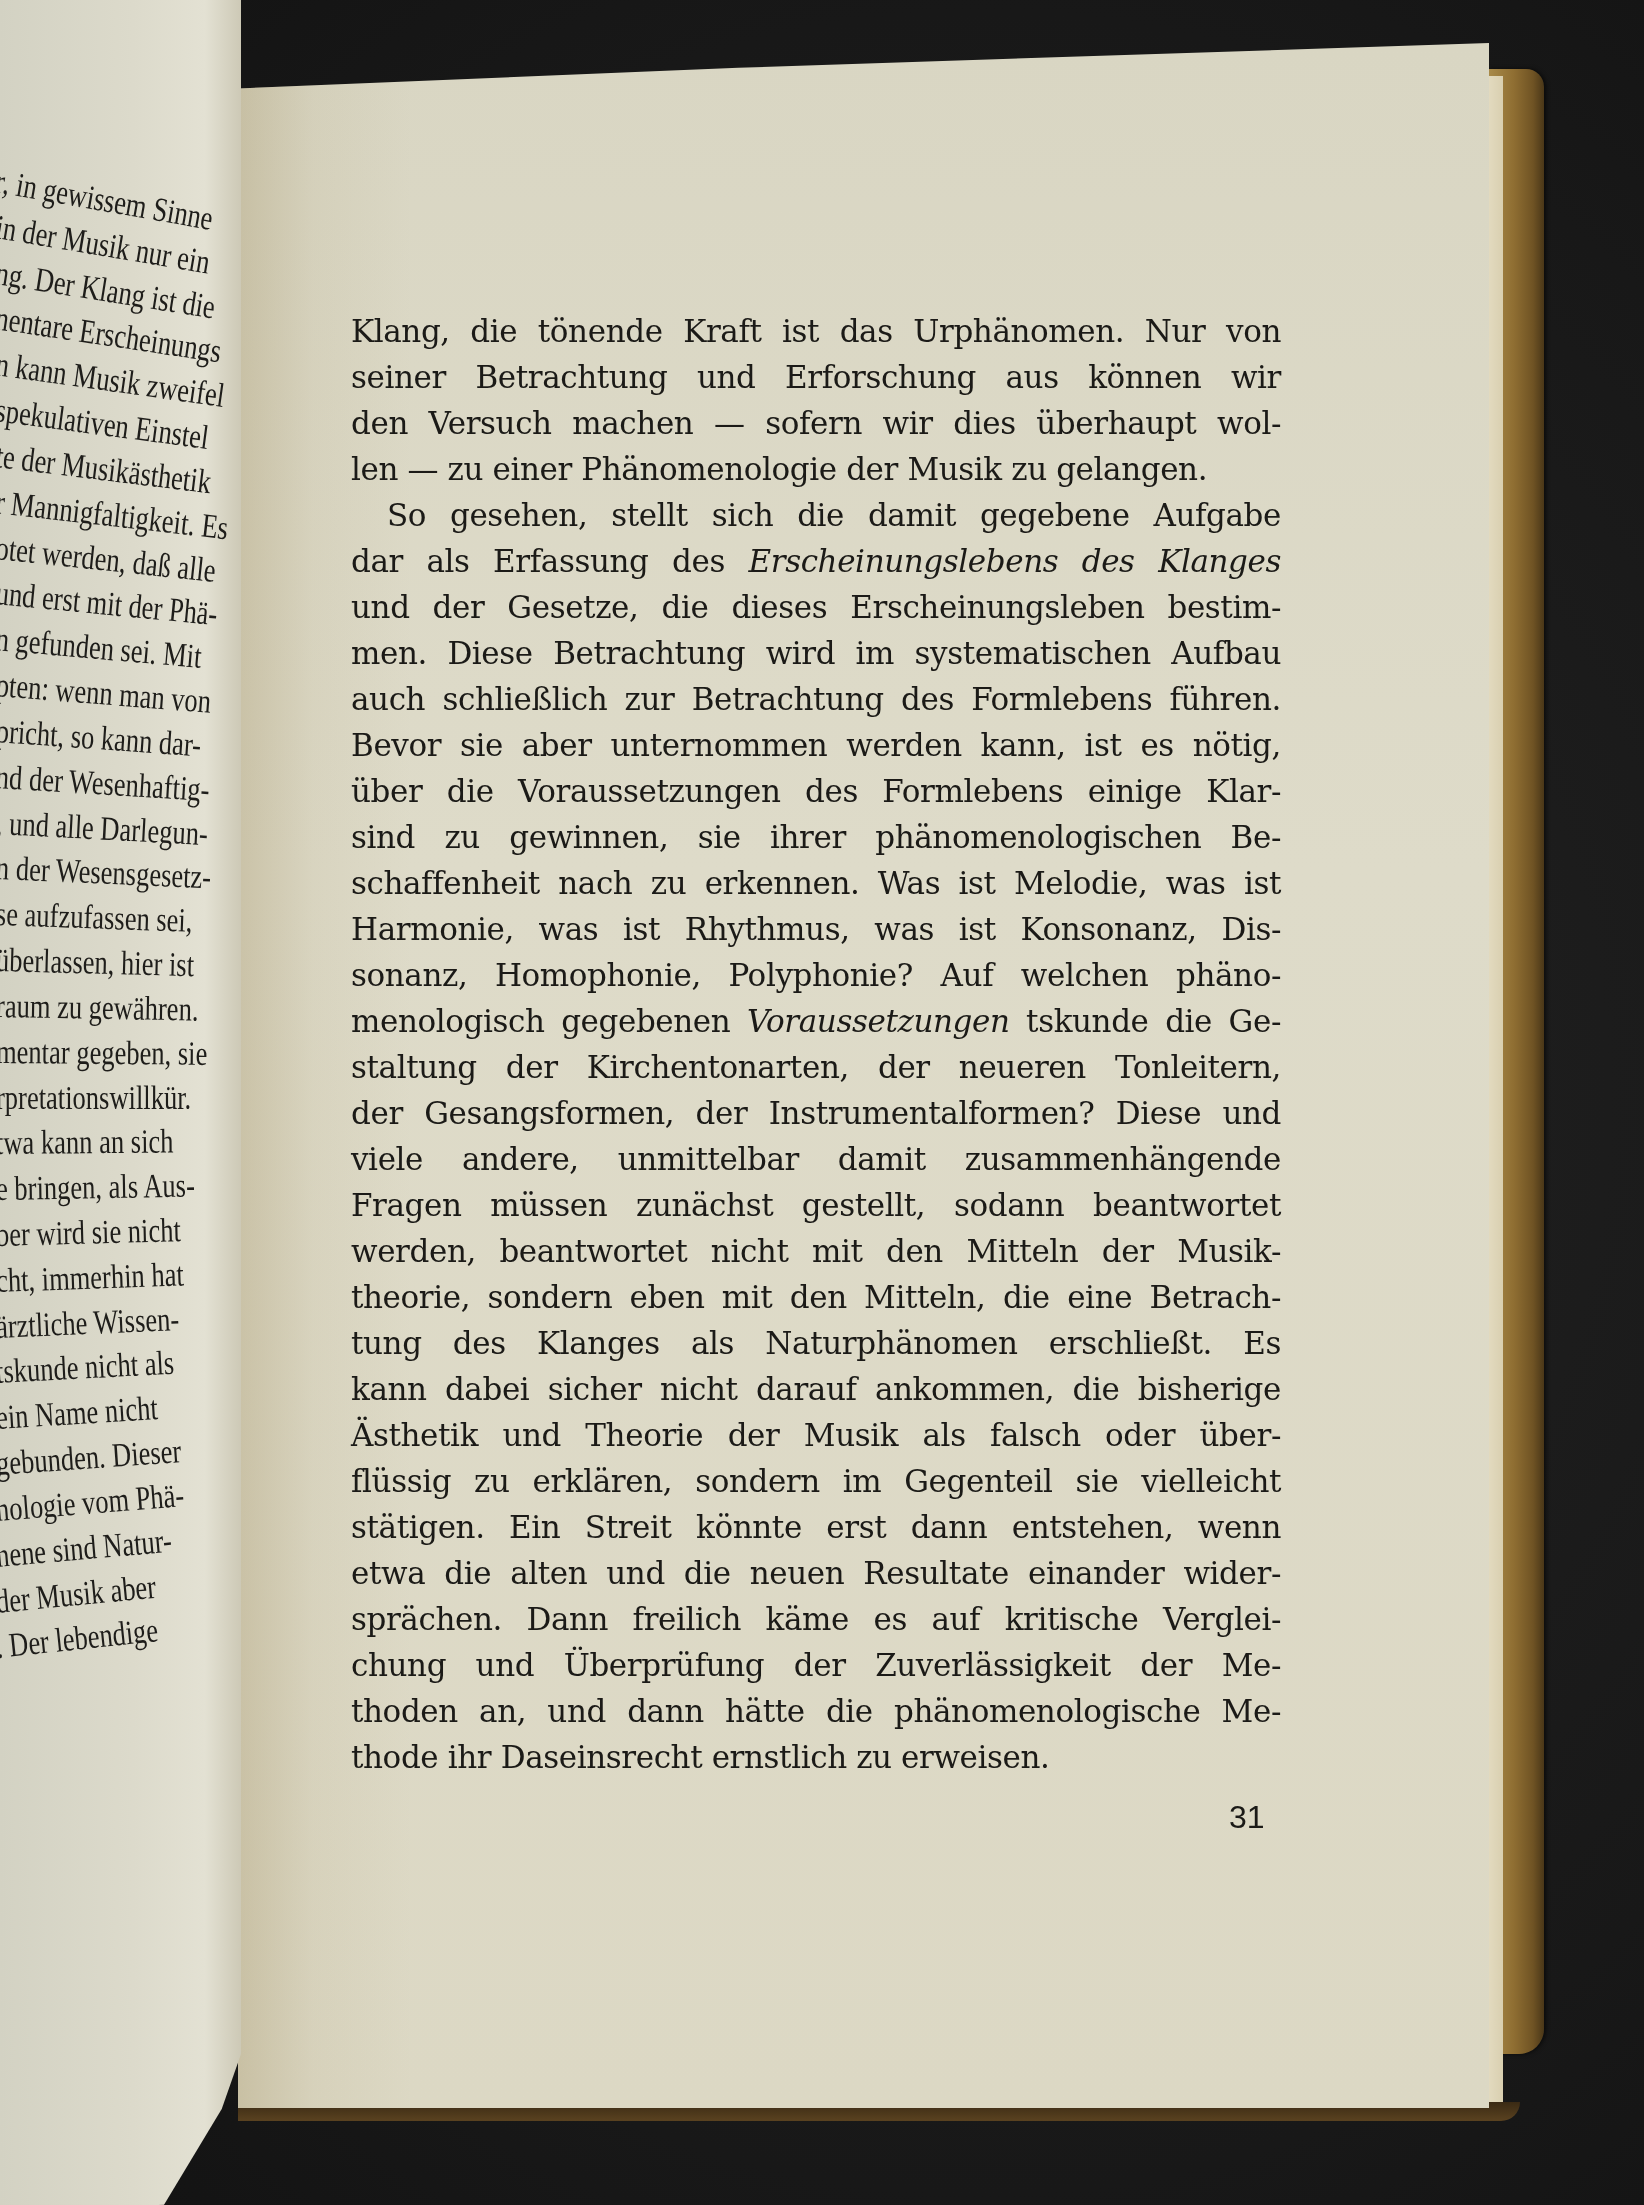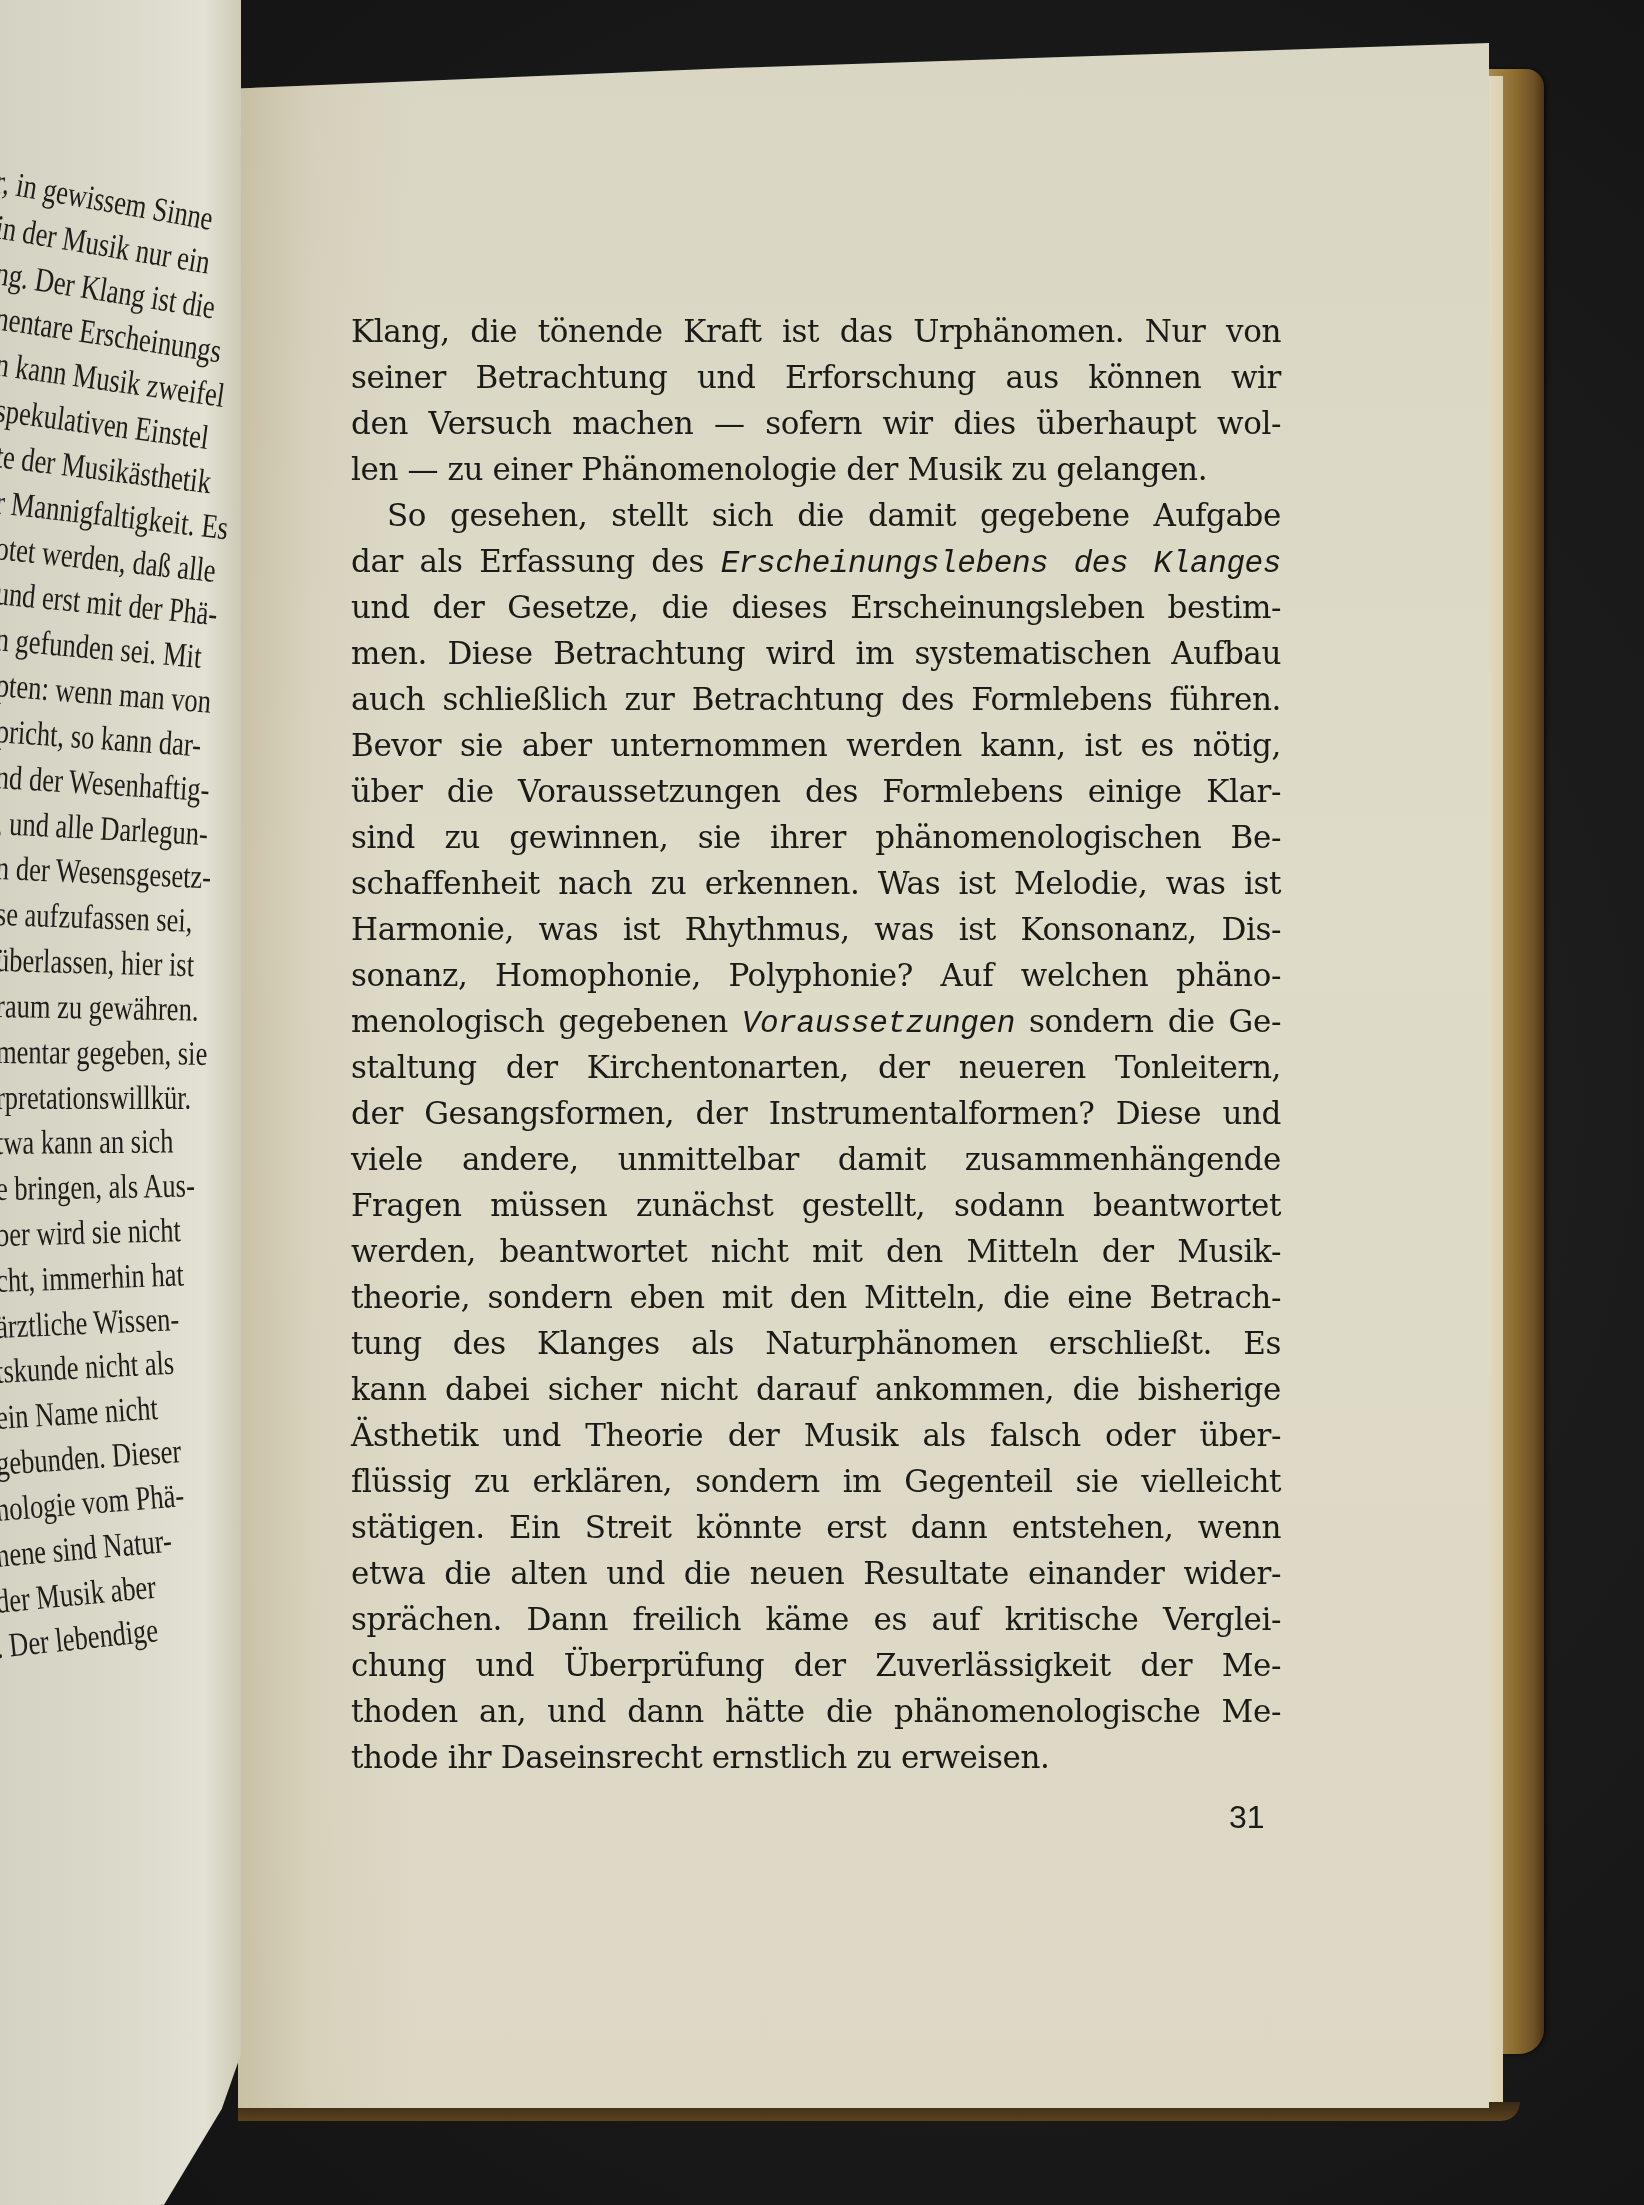--- a/index.html
+++ b/index.html
@@ -44,21 +44,21 @@
       color:#1b1a17;
       letter-spacing:-0.4px;
       margin-top:46px;
     }
     .line {
       display:block; white-space:nowrap; text-align:justify; text-align-last:justify;
       height:46px;
     }
     .line.last { text-align-last:left; }
     .line.indent { padding-left:36px; }
-    .em { font-style:italic;font-family:Liberation Mono, monospace; }
+    .em { font-style:italic; }
     .page-number {
       position:absolute; left:1229px; top:1799px;
       font-family:Liberation Sans, sans-serif; font-size:32px; color:#1b1a17;
     }
     
     .left-page {
       position:absolute; left:0; top:0; width:241px; height:2205px;
       background: linear-gradient(90deg, #d3d2c3 0%, #dcdacb 55%, #e3e1d3 85%, #cdc9b6 100%);
       border-radius: 0 0 83px 0;
       clip-path: polygon(0 0, 100% 0, 100% 2054px, 92% 2109px, 80% 2157px, 68% 2205px, 0 2205px);
@@ -89,21 +89,21 @@
     <span class="line"><span>dar als Erfassung des </span><span class="em">Erscheinungslebens des Klanges</span></span>
     <span class="line"><span>und der Gesetze, die dieses Erscheinungsleben bestim-</span></span>
     <span class="line"><span>men. Diese Betrachtung wird im systematischen Aufbau</span></span>
     <span class="line"><span>auch schließlich zur Betrachtung des Formlebens führen.</span></span>
     <span class="line"><span>Bevor sie aber unternommen werden kann, ist es nötig,</span></span>
     <span class="line"><span>über die Voraussetzungen des Formlebens einige Klar-</span></span>
     <span class="line"><span>sind zu gewinnen, sie ihrer phänomenologischen Be-</span></span>
     <span class="line"><span>schaffenheit nach zu erkennen. Was ist Melodie, was ist</span></span>
     <span class="line"><span>Harmonie, was ist Rhythmus, was ist Konsonanz, Dis-</span></span>
     <span class="line"><span>sonanz, Homophonie, Polyphonie? Auf welchen phäno-</span></span>
-    <span class="line"><span>menologisch gegebenen </span><span class="em">Voraussetzungen</span><span> sondern die Ge-</span></span>
+    <span class="line"><span>menologisch gegebenen </span><span class="em">Voraussetzungen</span><span> tskunde die Ge-</span></span>
     <span class="line"><span>staltung der Kirchentonarten, der neueren Tonleitern,</span></span>
     <span class="line"><span>der Gesangsformen, der Instrumentalformen? Diese und</span></span>
     <span class="line"><span>viele andere, unmittelbar damit zusammenhängende</span></span>
     <span class="line"><span>Fragen müssen zunächst gestellt, sodann beantwortet</span></span>
     <span class="line"><span>werden, beantwortet nicht mit den Mitteln der Musik-</span></span>
     <span class="line"><span>theorie, sondern eben mit den Mitteln, die eine Betrach-</span></span>
     <span class="line"><span>tung des Klanges als Naturphänomen erschließt. Es</span></span>
     <span class="line"><span>kann dabei sicher nicht darauf ankommen, die bisherige</span></span>
     <span class="line"><span>Ästhetik und Theorie der Musik als falsch oder über-</span></span>
     <span class="line"><span>flüssig zu erklären, sondern im Gegenteil sie vielleicht</span></span>

